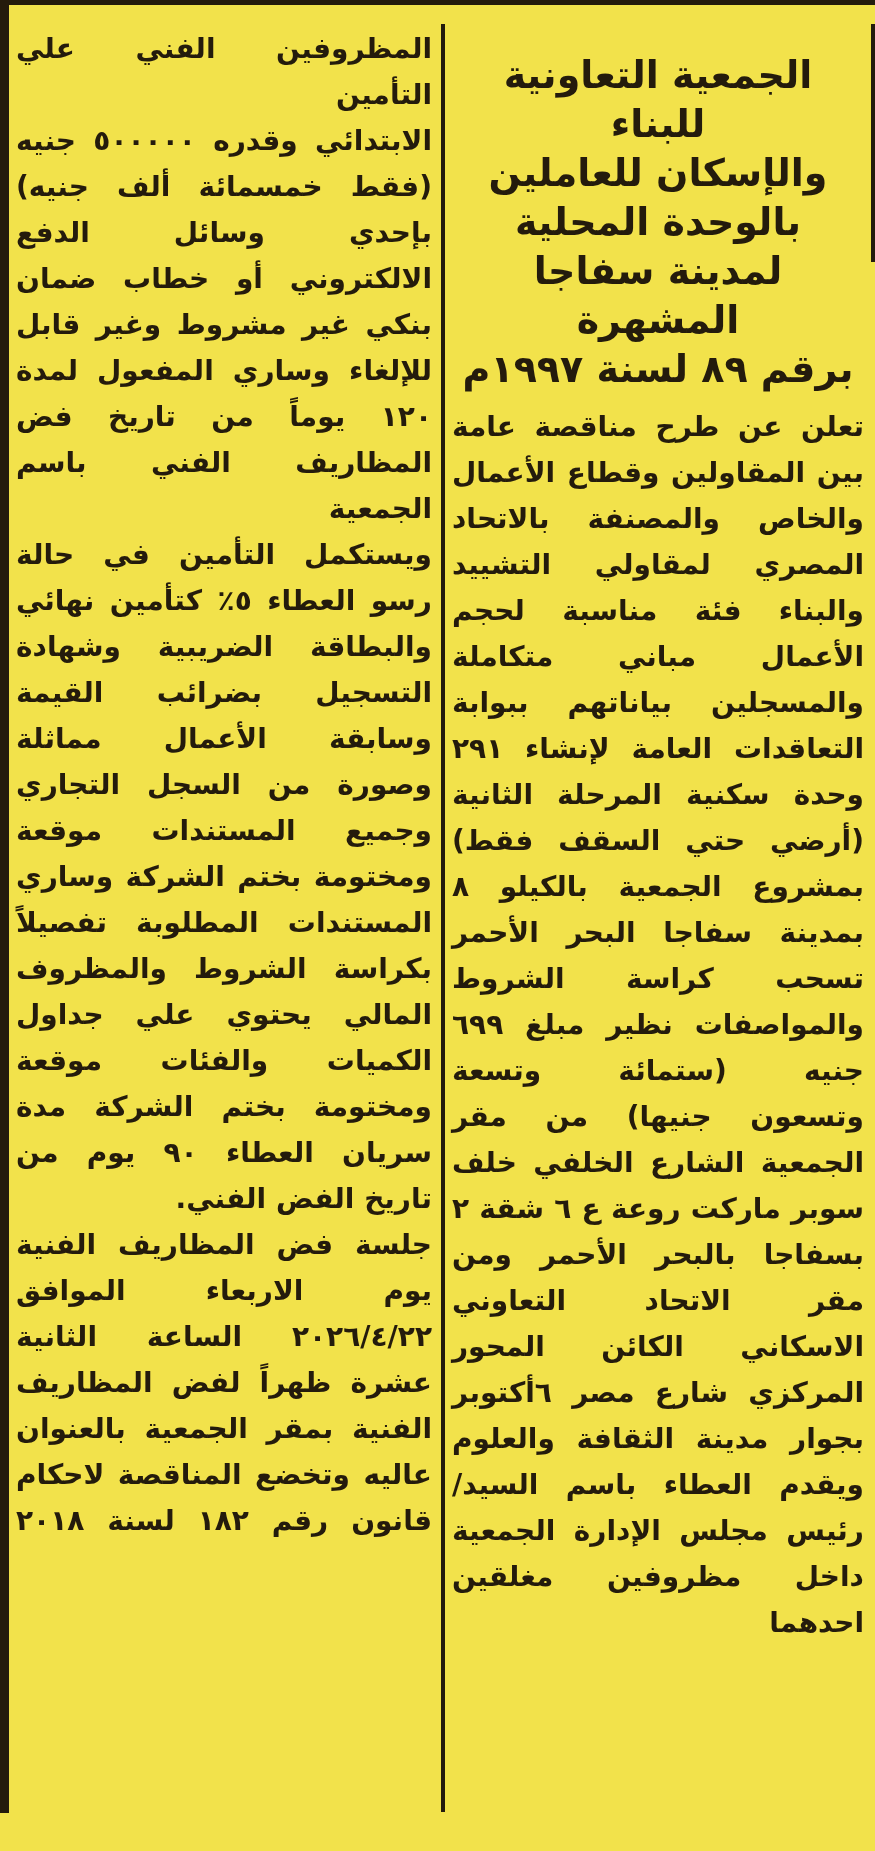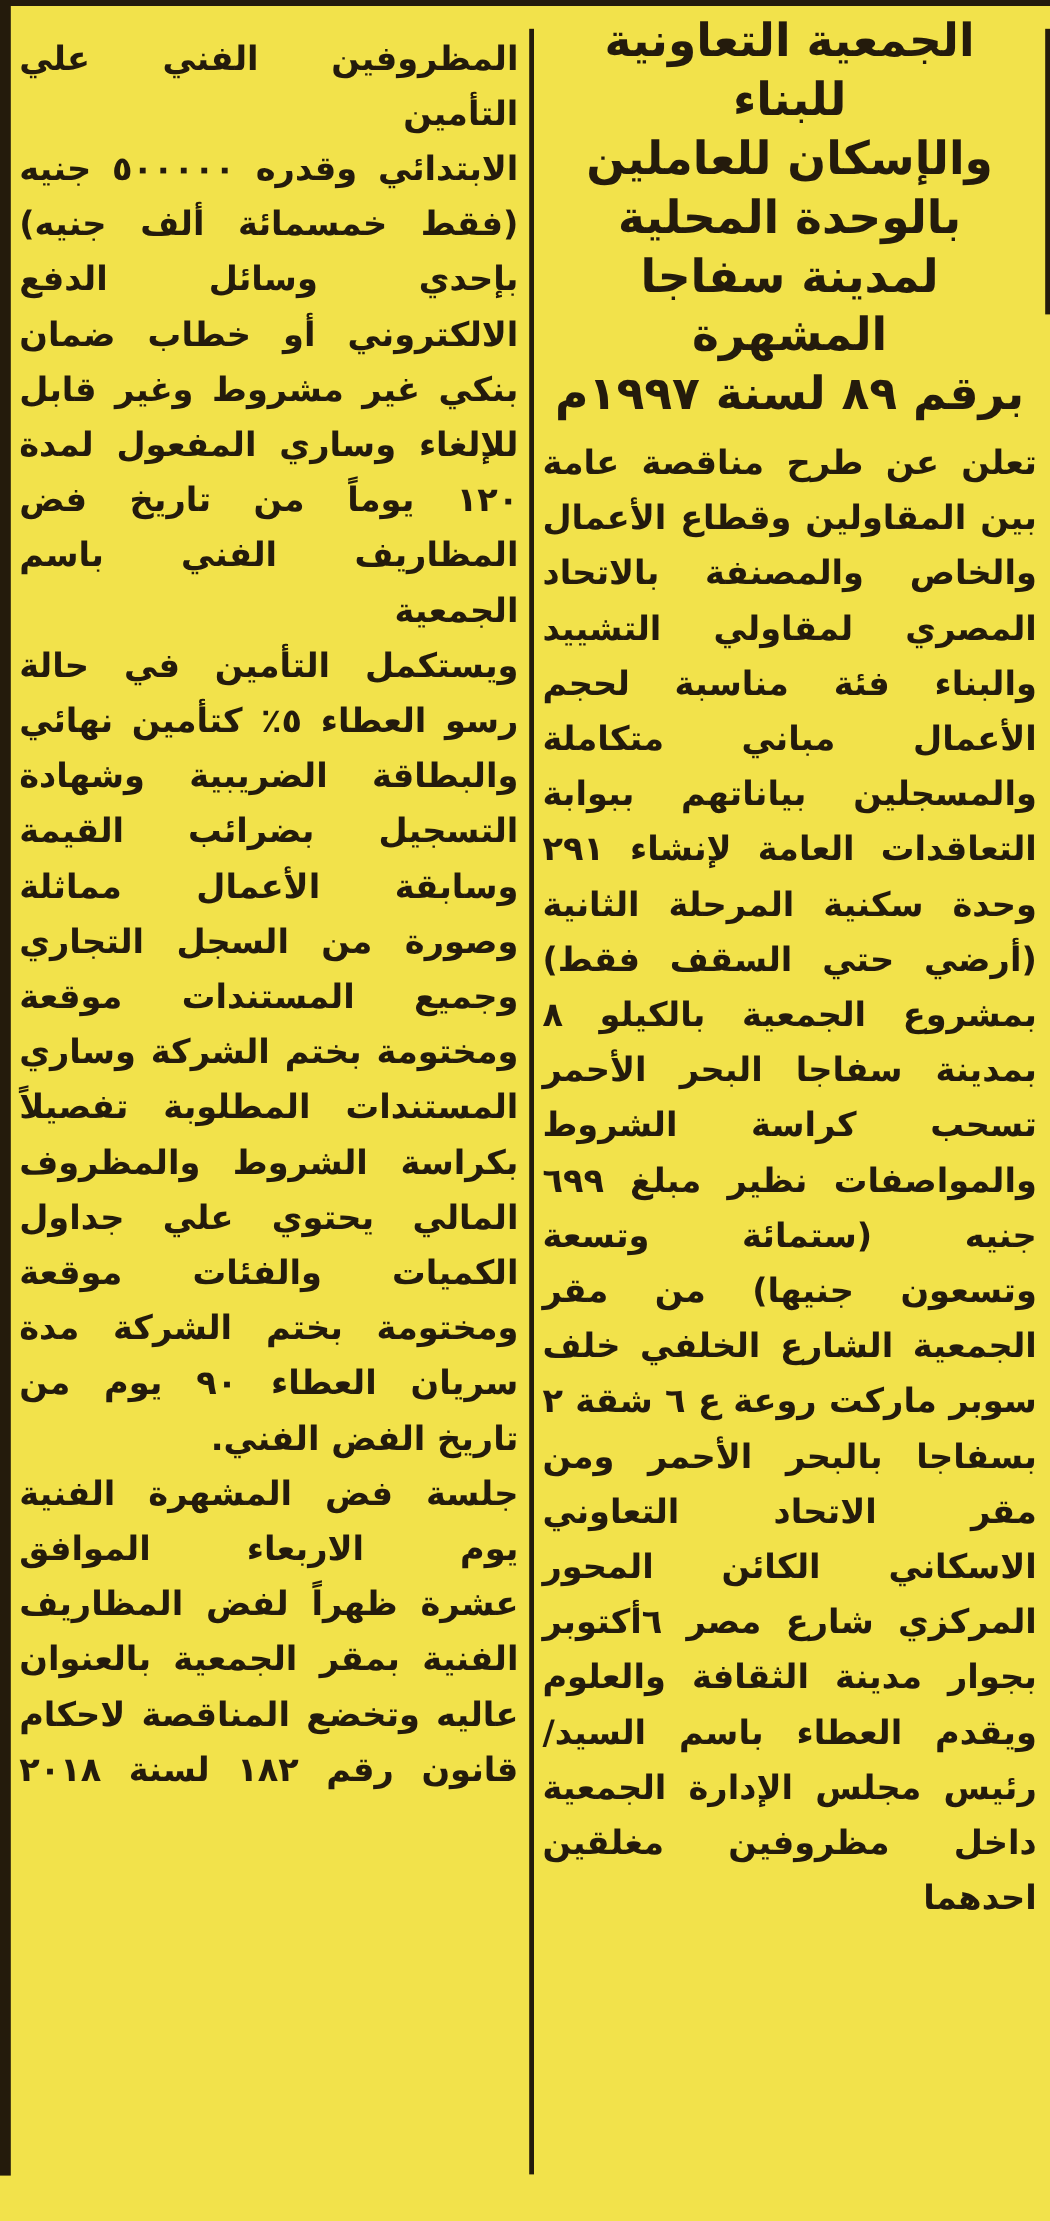--- a/index.html
+++ b/index.html
@@ -14,21 +14,21 @@
     color:#241b0c;
   }
   .border-top   { position:absolute; top:0; left:0; width:875px; height:5px; background:#241b0c; }
   .border-left  { position:absolute; top:0; left:0; width:9px; height:1813px; background:#241b0c; }
   .border-right-top { position:absolute; top:24px; right:0; width:4px; height:238px; background:#241b0c; }
   .divider      { position:absolute; top:24px; left:441px; width:4px; height:1788px; background:#241b0c; }
 
   .col-right { position:absolute; top:10px; left:452px; width:412px; }
   .col-left  { position:absolute; top:26px; left:16px;  width:416px; }
 
-  .title-block { margin-bottom:10px; }
+  .title-block { margin-bottom:10px;margin-top:41px; }
   .title-line {
     font-size:38px;
     line-height:49px;
     text-align:center;
     letter-spacing:0.5px;
   }
   .body-line {
     font-size:28px;
     line-height:46px;
     text-align:justify;
@@ -101,20 +101,21 @@
       <div class="body-line">وصورة من السجل التجاري</div>
       <div class="body-line">وجميع المستندات موقعة</div>
       <div class="body-line">ومختومة بختم الشركة وساري</div>
       <div class="body-line">المستندات المطلوبة تفصيلاً</div>
       <div class="body-line">بكراسة الشروط والمظروف</div>
       <div class="body-line">المالي يحتوي علي جداول</div>
       <div class="body-line">الكميات والفئات موقعة</div>
       <div class="body-line">ومختومة بختم الشركة مدة</div>
       <div class="body-line">سريان العطاء ٩٠ يوم من</div>
       <div class="body-line para-end">تاريخ الفض الفني.</div>
-      <div class="body-line">جلسة فض المشهرة الفنية</div>
+      <div class="body-line">جلسة فض المظاريف الفنية</div>
       <div class="body-line">يوم الاربعاء الموافق</div>
+      <div class="body-line">٢٠٢٦/٤/٢٢ الساعة الثانية</div>
       <div class="body-line">عشرة ظهراً لفض المظاريف</div>
       <div class="body-line">الفنية بمقر الجمعية بالعنوان</div>
       <div class="body-line">عاليه وتخضع المناقصة لاحكام</div>
       <div class="body-line">قانون رقم ١٨٢ لسنة ٢٠١٨</div>
     </div>
 </div>
 
 </body></html>

